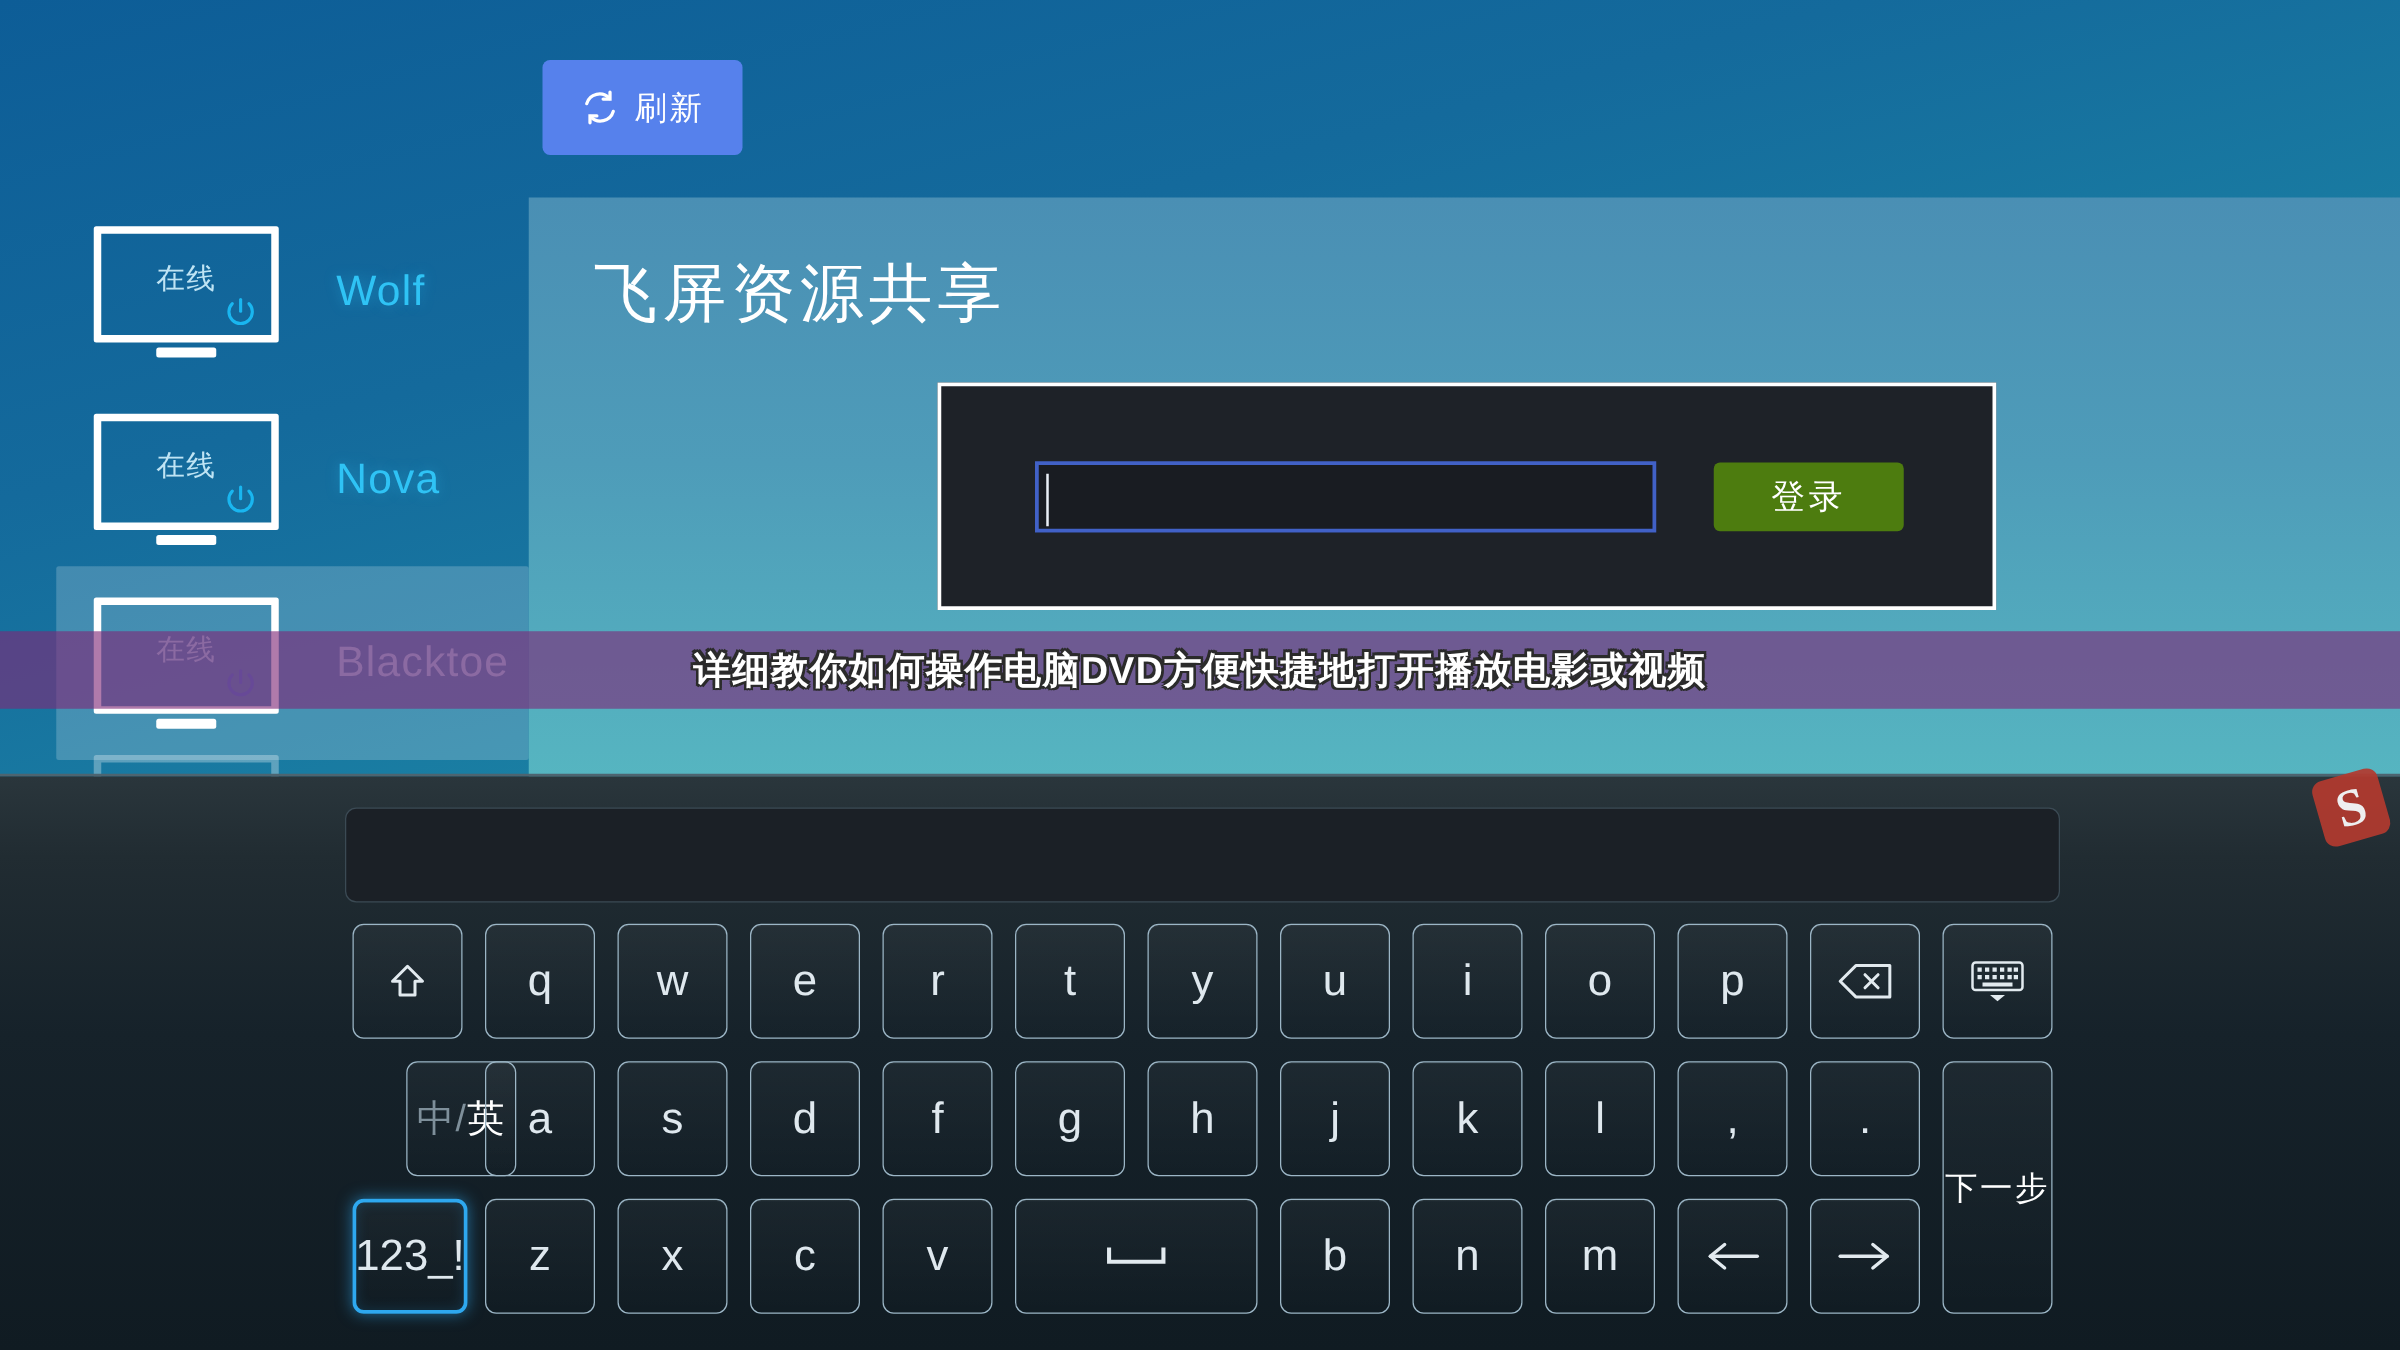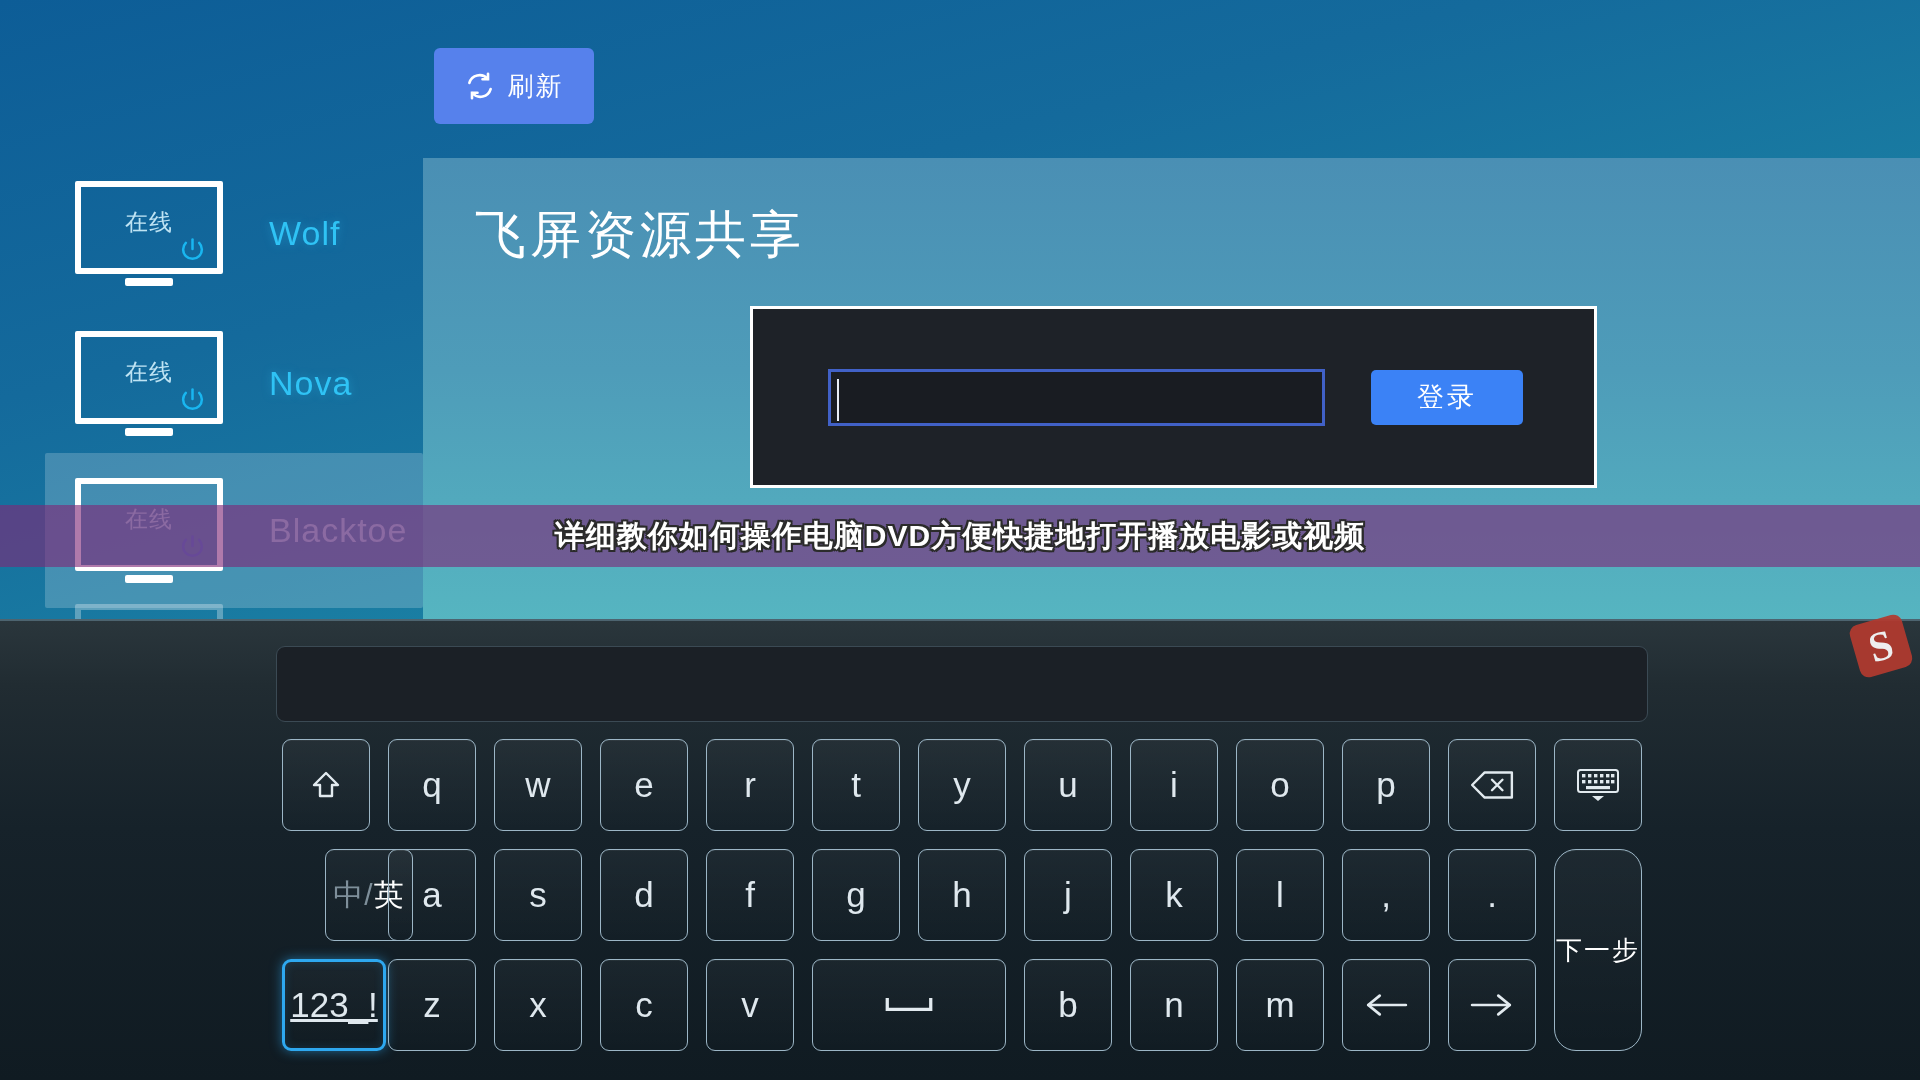--- a/index.html
+++ b/index.html
@@ -96,21 +96,21 @@
     margin-left:75px; width:497px; height:57px;
     background:#191c22; border:3px solid #4161c7;
     position:relative;
   }
   #login-input .caret {
     position:absolute; left:6px; top:7px; width:2px; height:42px;
     background:#e9eef6;
   }
   #login-submit {
     margin-left:46px; width:152px; height:55px; border-radius:5px;
-    background:#3b82f6;
+    background:#4d7c0f;
     display:flex; align-items:center; justify-content:center;
     font-size:27px; color:#ffffff; letter-spacing:3px; cursor:pointer;
   }
 
   
   #promo-banner {
     position:absolute; left:0; top:505px; width:1920px; height:62px;
     background:rgba(128,40,120,.62);
     display:flex; align-items:center; justify-content:center;
     z-index:40;
@@ -171,21 +171,21 @@
     box-shadow:inset 0 1px 0 rgba(255,255,255,.05);
   }
   .key.focused {
     border-color:#2ea8ef; border-width:3px;
     box-shadow:0 0 12px rgba(46,168,239,.55), inset 0 0 10px rgba(46,168,239,.18);
   }
   .key .cjk { font-size:30px; letter-spacing:1px; }
   .key .dim { color:#7e8f9a; }
   .key .bright { color:#ffffff; }
   .key svg { display:block; }
-  .key.tall { height:202px;border-radius:22px; }
+  .key.tall { height:202px; }
   .key.label-cjk { font-size:26px; color:#ffffff; letter-spacing:2px; }
 </style>
 </head>
 <body>
 
 <div id="app-screen">
 
   <div id="topbar">
 
     <div id="refresh-btn">
@@ -352,21 +352,21 @@
       <div class="key" style="left:918px;width:88px;">h</div>
       <div class="key" style="left:1024px;width:88px;">j</div>
       <div class="key" style="left:1130px;width:88px;">k</div>
       <div class="key" style="left:1236px;width:88px;">l</div>
       <div class="key" style="left:1342px;width:88px;">,</div>
       <div class="key" style="left:1448px;width:88px;">.</div>
       <div class="key tall label-cjk" style="left:1554px;width:88px;">下一步</div>
     </div>
 
     <div class="kb-row">
-      <div class="key focused" style="left:282px;width:104px;text-decoration:underline;">123_!</div>
+      <div class="key focused" style="left:282px;width:92px;">123_!</div>
       <div class="key" style="left:388px;width:88px;">z</div>
       <div class="key" style="left:494px;width:88px;">x</div>
       <div class="key" style="left:600px;width:88px;">c</div>
       <div class="key" style="left:706px;width:88px;">v</div>
       <div class="key" style="left:812px;width:194px;">
         <span>
           <svg viewBox="0 0 46 16" width="50" height="18" fill="none" stroke="#e2eaef" stroke-width="3" stroke-linecap="square">
             <path d="M3 3 V12 H43 V3"></path>
           </svg>
         </span>

